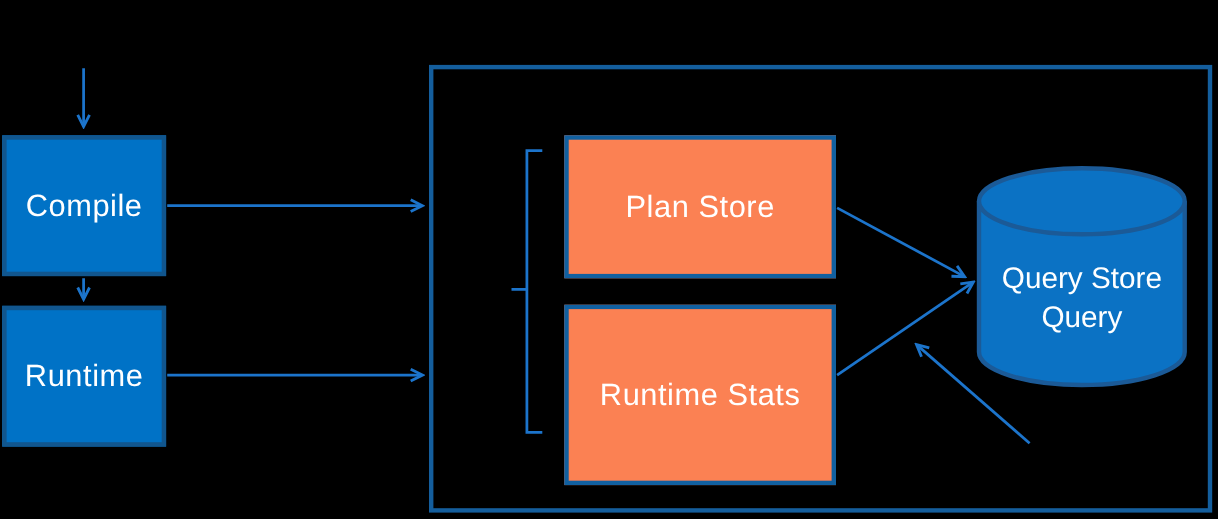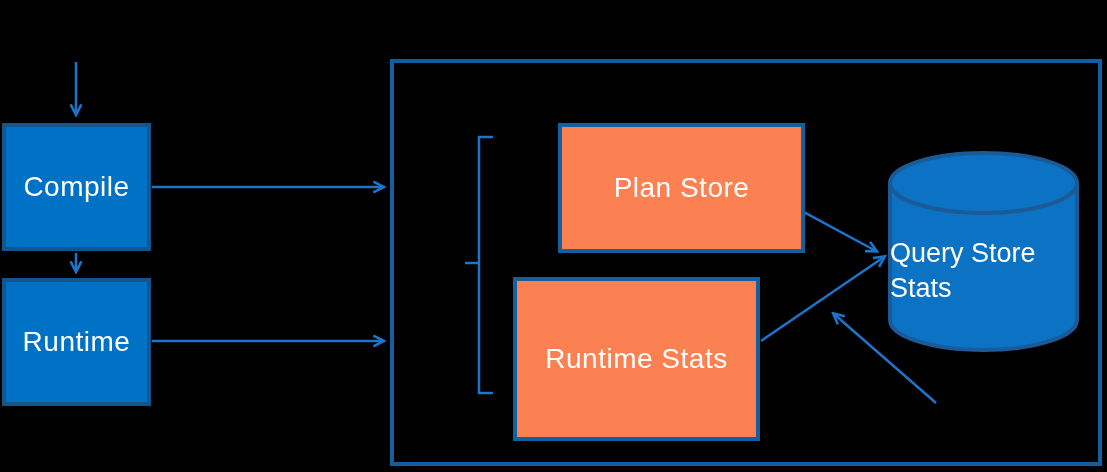--- a/index.html
+++ b/index.html
@@ -47,30 +47,31 @@
     left: 390px;
     top: 59px;
     width: 712px;
     height: 407px;
     box-sizing: border-box;
     border: 4px solid #145e9d;
     background: transparent;
   }
   .box-compile  { left: 2px;   top: 123px; width: 149px; height: 128px; }
   .box-execute  { left: 2px;   top: 278px; width: 149px; height: 128px; }
-  .box-plan     { left: 513px; top: 123px; width: 247px; height: 130px; margin-left: 45px; }
+  .box-plan     { left: 513px; top: 123px; width: 247px; height: 130px; }
   .box-runtime  { left: 513px; top: 277px; width: 247px; height: 164px; }
   .cylinder-label {
     position: absolute;
     left: 890px;
     top: 236px;
     width: 187px;
     color: #ffffff;
     font-size: 27px;
     line-height: 35px;
+    text-align: center;
   }
 </style>
 </head>
 <body>
 
 <div class="canvas">
 
   <svg class="svg-layer" viewBox="0 0 1107 472" xmlns="http://www.w3.org/2000/svg">
     <defs>
       <marker id="arrowhead" viewBox="0 0 14 14" refX="11" refY="7" markerWidth="15" markerHeight="15" markerUnits="userSpaceOnUse" orient="auto-start-reverse">
@@ -112,16 +113,16 @@
   <div class="node node-orange box-plan">
     <span>Plan Store</span>
   </div>
 
   <div class="node node-orange box-runtime">
     <span>Runtime Stats</span>
   </div>
 
   <div class="cylinder-label">
     <div>Query Store</div>
-    <div>Stats</div>
+    <div>Query</div>
   </div>
 
 </div>
 
 </body></html>

